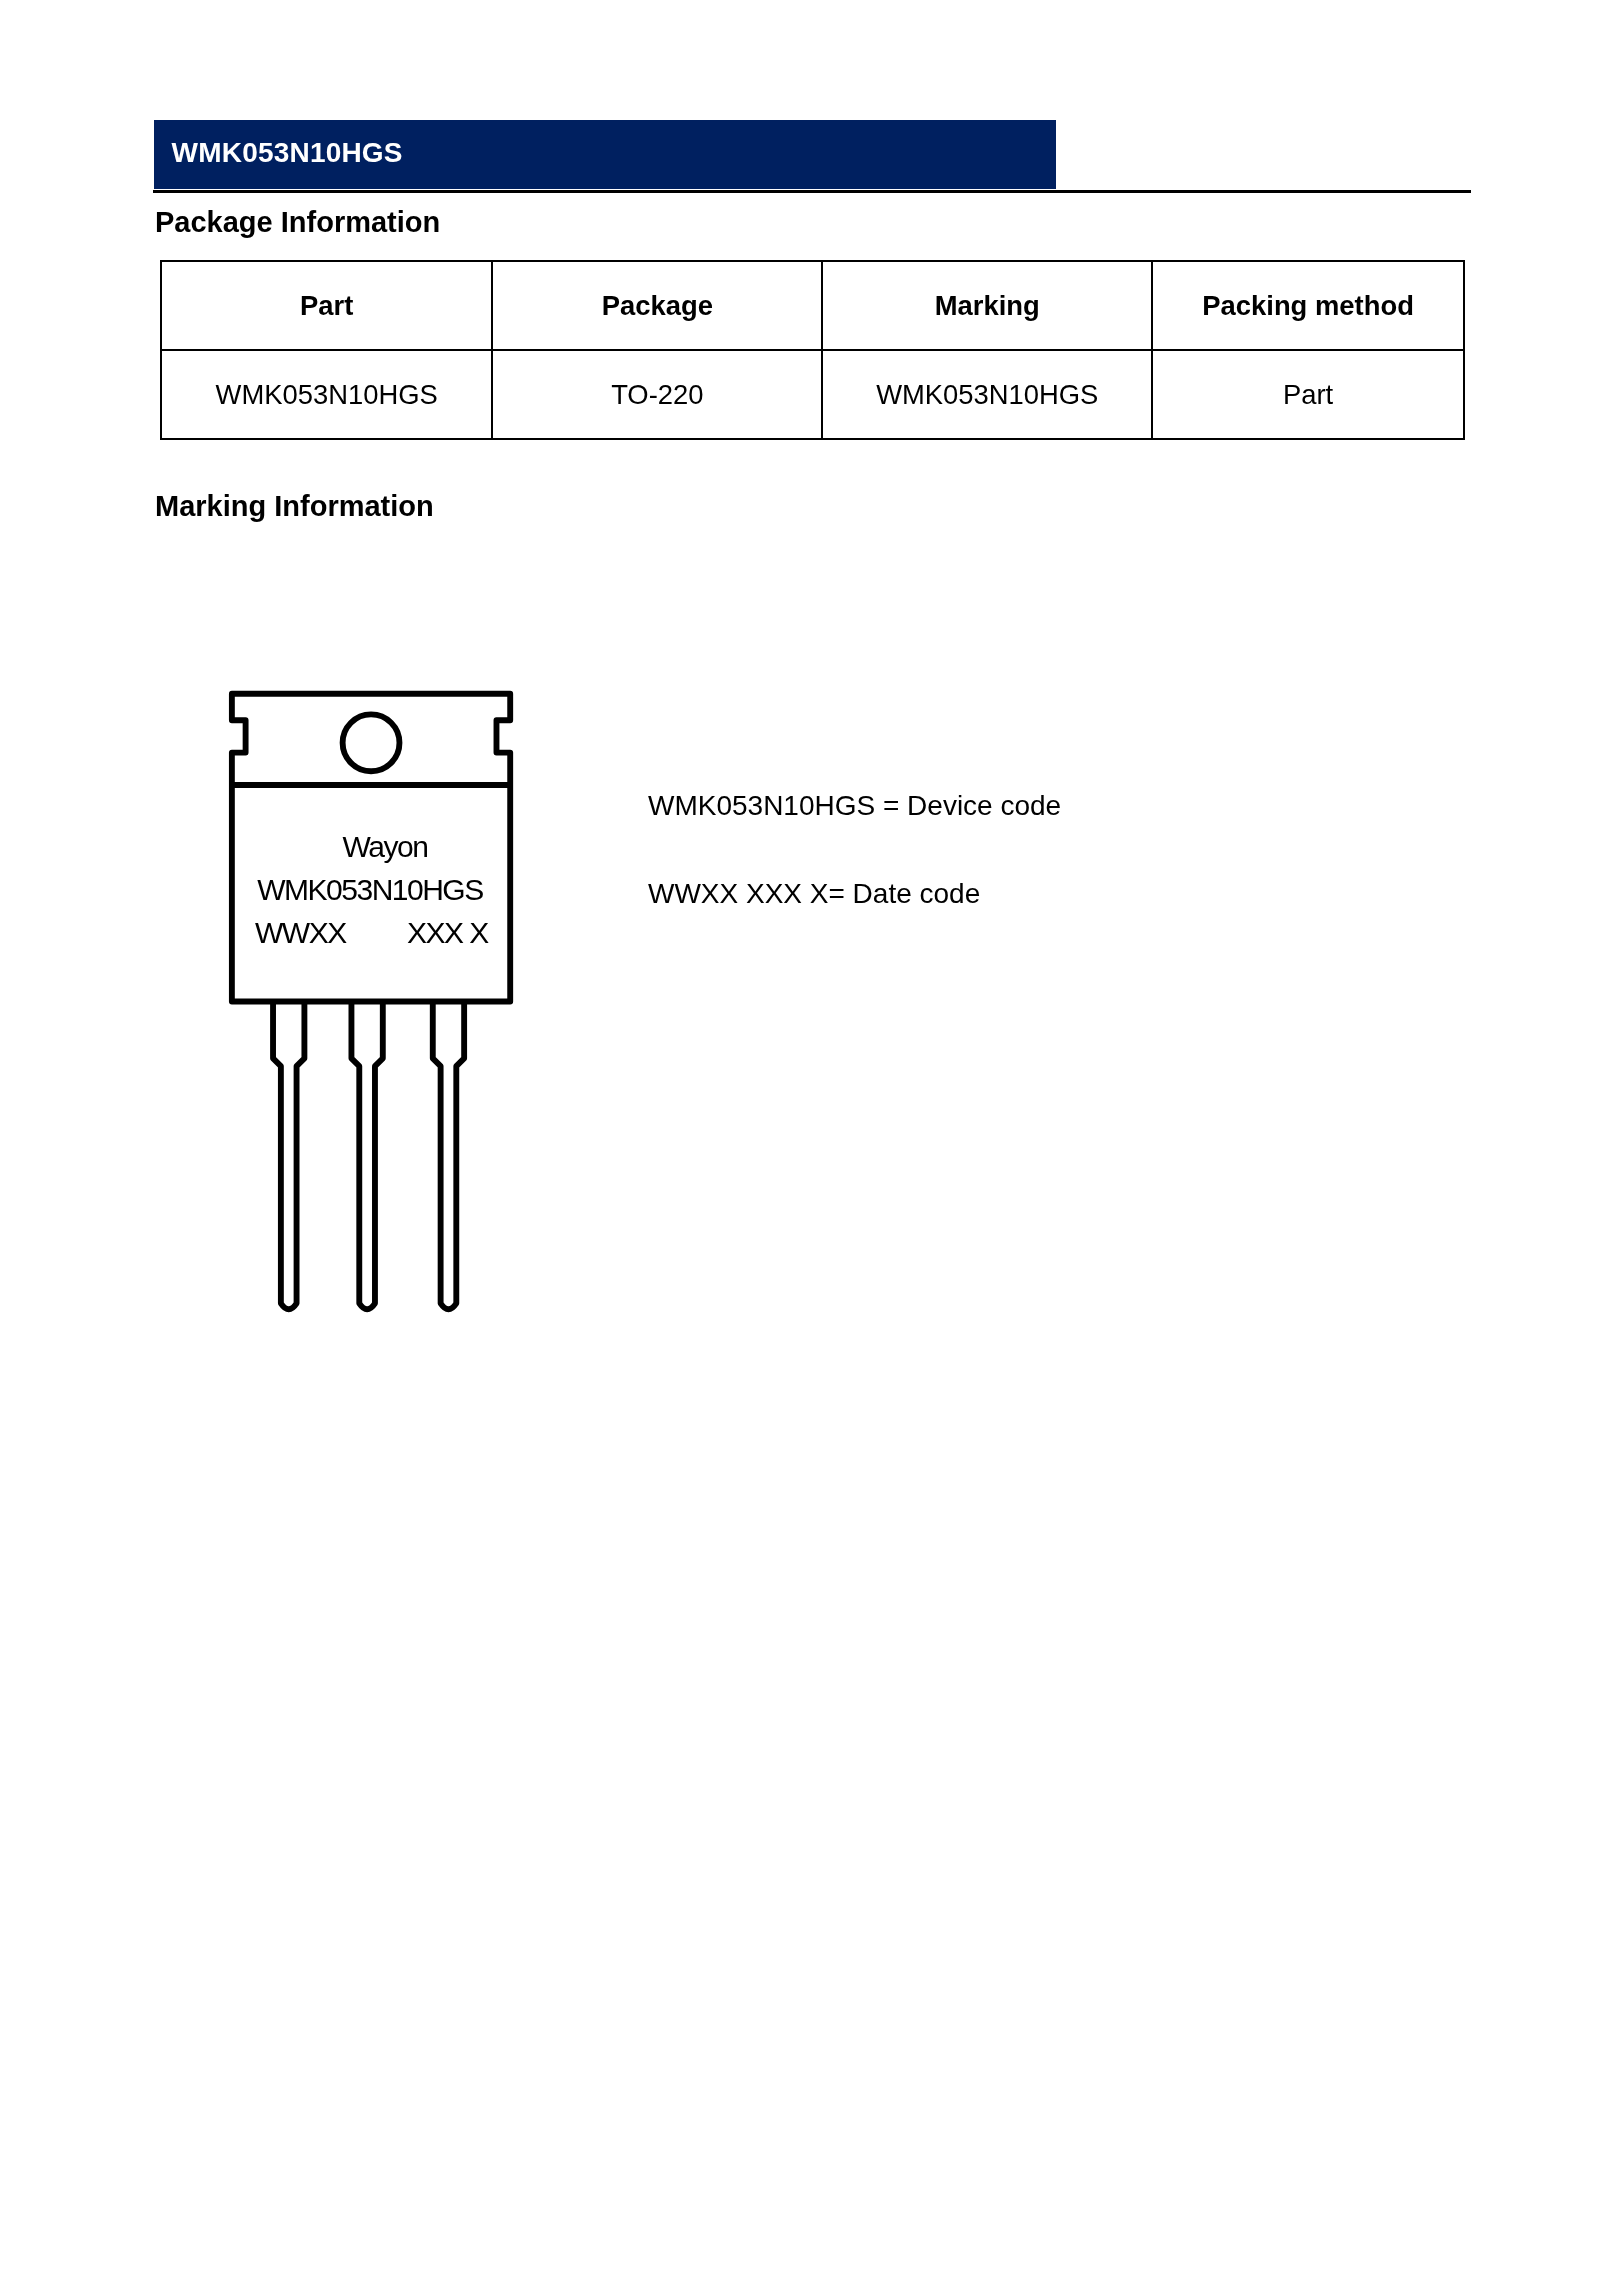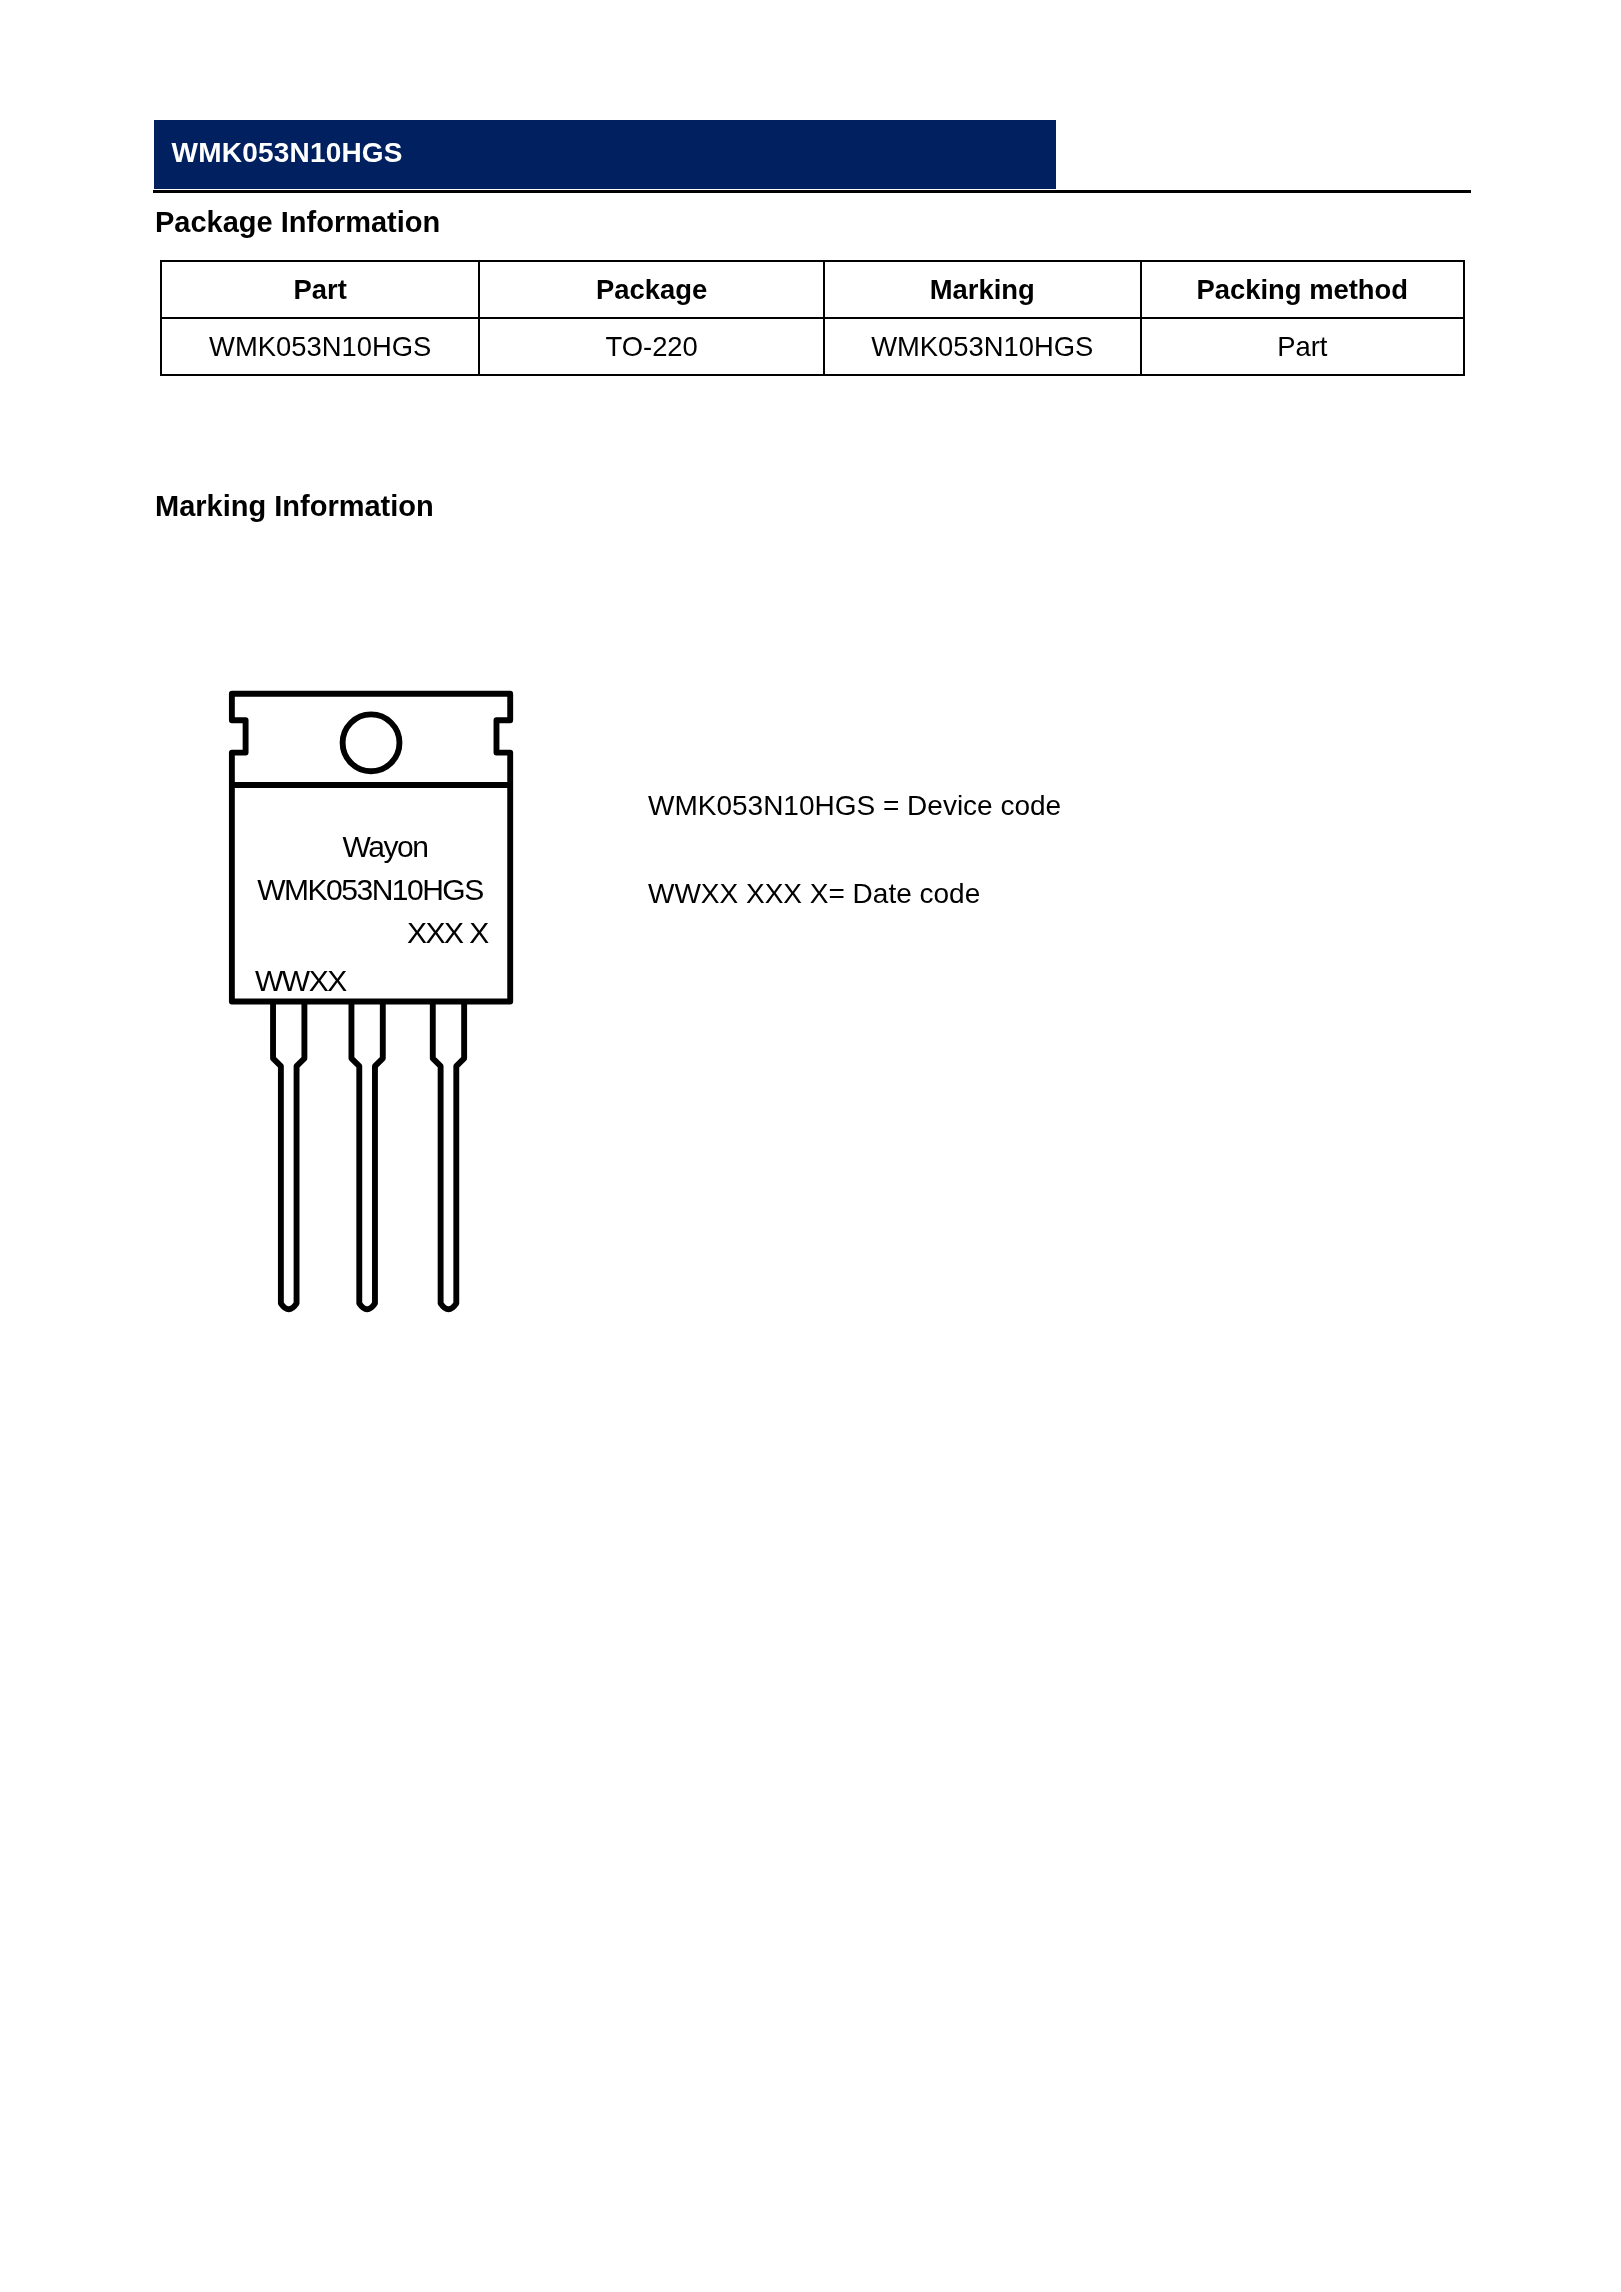--- a/index.html
+++ b/index.html
@@ -7,31 +7,31 @@
          font-family: "Liberation Sans", sans-serif; color: #000; }
   .banner { position: absolute; left: 154px; top: 120px; width: 902px; height: 69px;
             background: #002060; }
   .banner-title { position: absolute; left: 17.6px; top: 15.7px; font-size: 28px; font-weight: bold;
                   color: #ffffff; line-height: 33px; letter-spacing: 0.2px; }
   .header-rule { position: absolute; left: 153px; top: 190px; width: 1318px; height: 2.9px; background: #000; }
   .section-heading { position: absolute; left: 155px; font-size: 29px; font-weight: bold; line-height: 33px; }
   #ordering-heading { top: 206px; }
   #marking-heading { top: 490px; }
   table.order { position: absolute; left: 160px; top: 260px; width: 1305px; border-collapse: collapse; }
-  table.order th, table.order td { border: 2px solid #000; text-align: center; padding: 0;
+  table.order th, table.order td { border: 2px solid #000; text-align: center; padding: 16px;
                                    font-size: 27.4px; height: 55px; }
   table.order th { font-weight: bold; }
   table.order td { font-weight: normal; }
   table.order tr { height: 57px; }
   .pkg { position: absolute; left: 221px; top: 684px; }
   .pkg-text { position: absolute; left: 228px; width: 284px; text-align: center; font-size: 30px;
               line-height: 35px; letter-spacing: -1.5px; }
   #pkg-brand { top: 829px; margin-left: 15px; }
   #pkg-device { top: 872px; }
-  #pkg-date-left { top: 915px; left: 255px; width: auto; text-align: left; margin-top: 48px; }
+  #pkg-date-left { top: 915px; left: 255px; width: auto; text-align: left; }
   #pkg-date-right { top: 915px; left: 407px; width: auto; text-align: left; }
   .legend-line { position: absolute; left: 648px; font-size: 28px; line-height: 47px; }
   #legend-device { top: 782px; }
   #legend-date { top: 870px; }
 </style>
 </head>
 <body>
 
 <div class="banner">
   <div class="banner-title">WMK053N10HGS</div>

